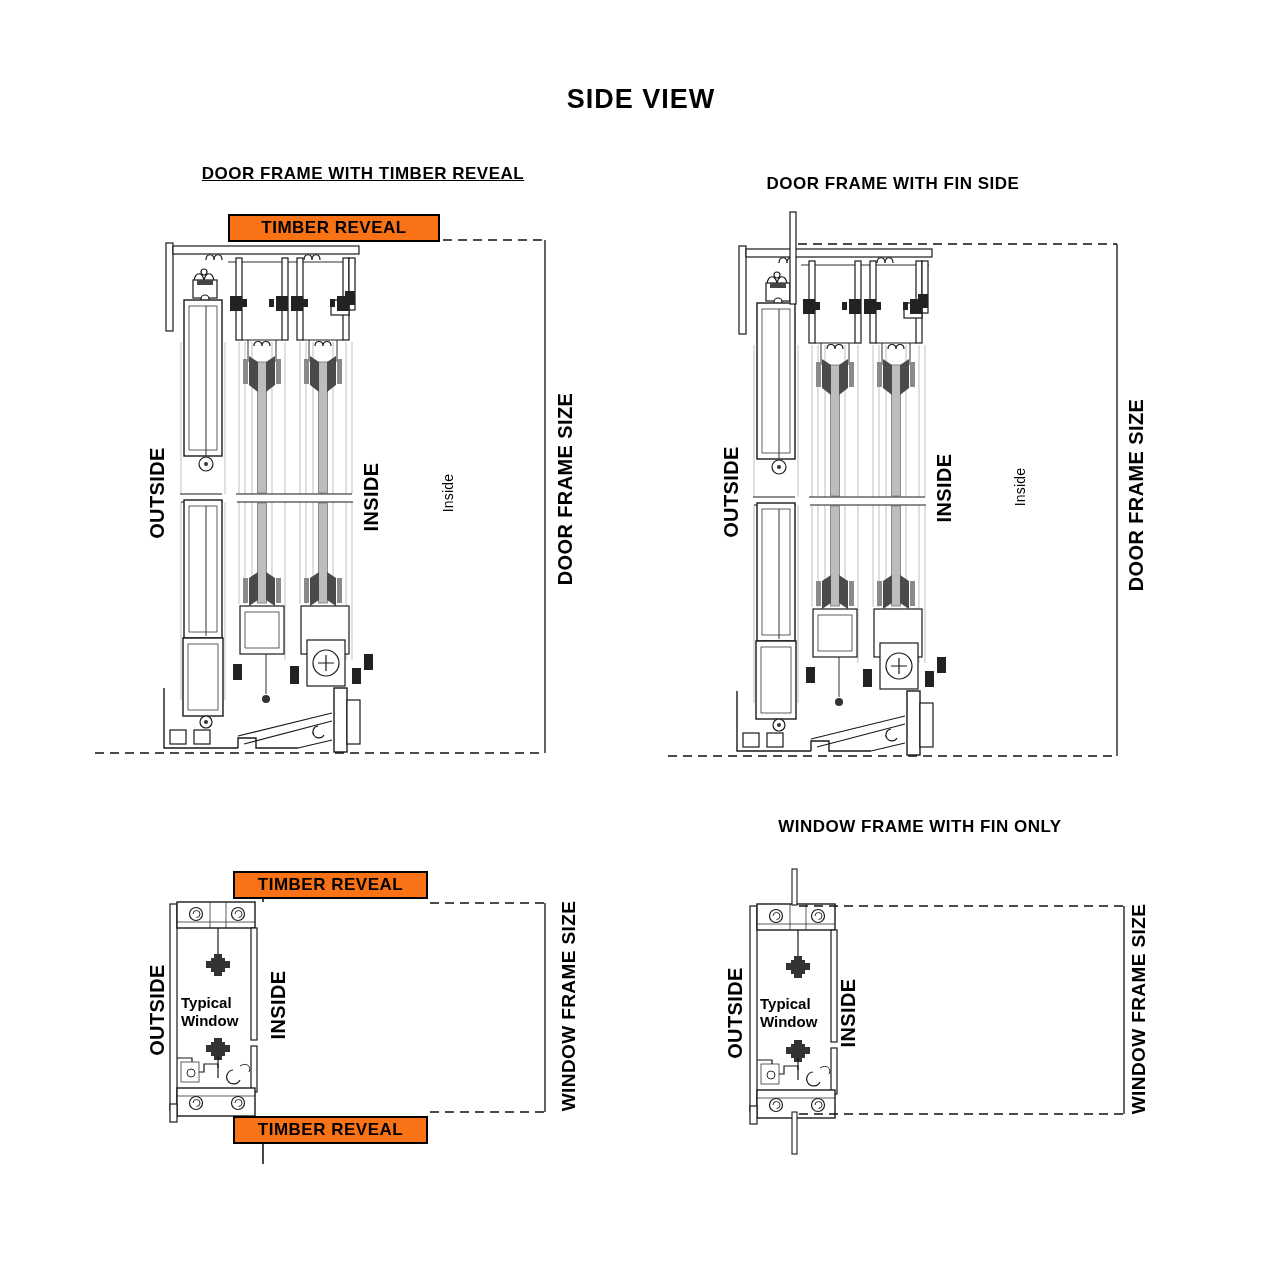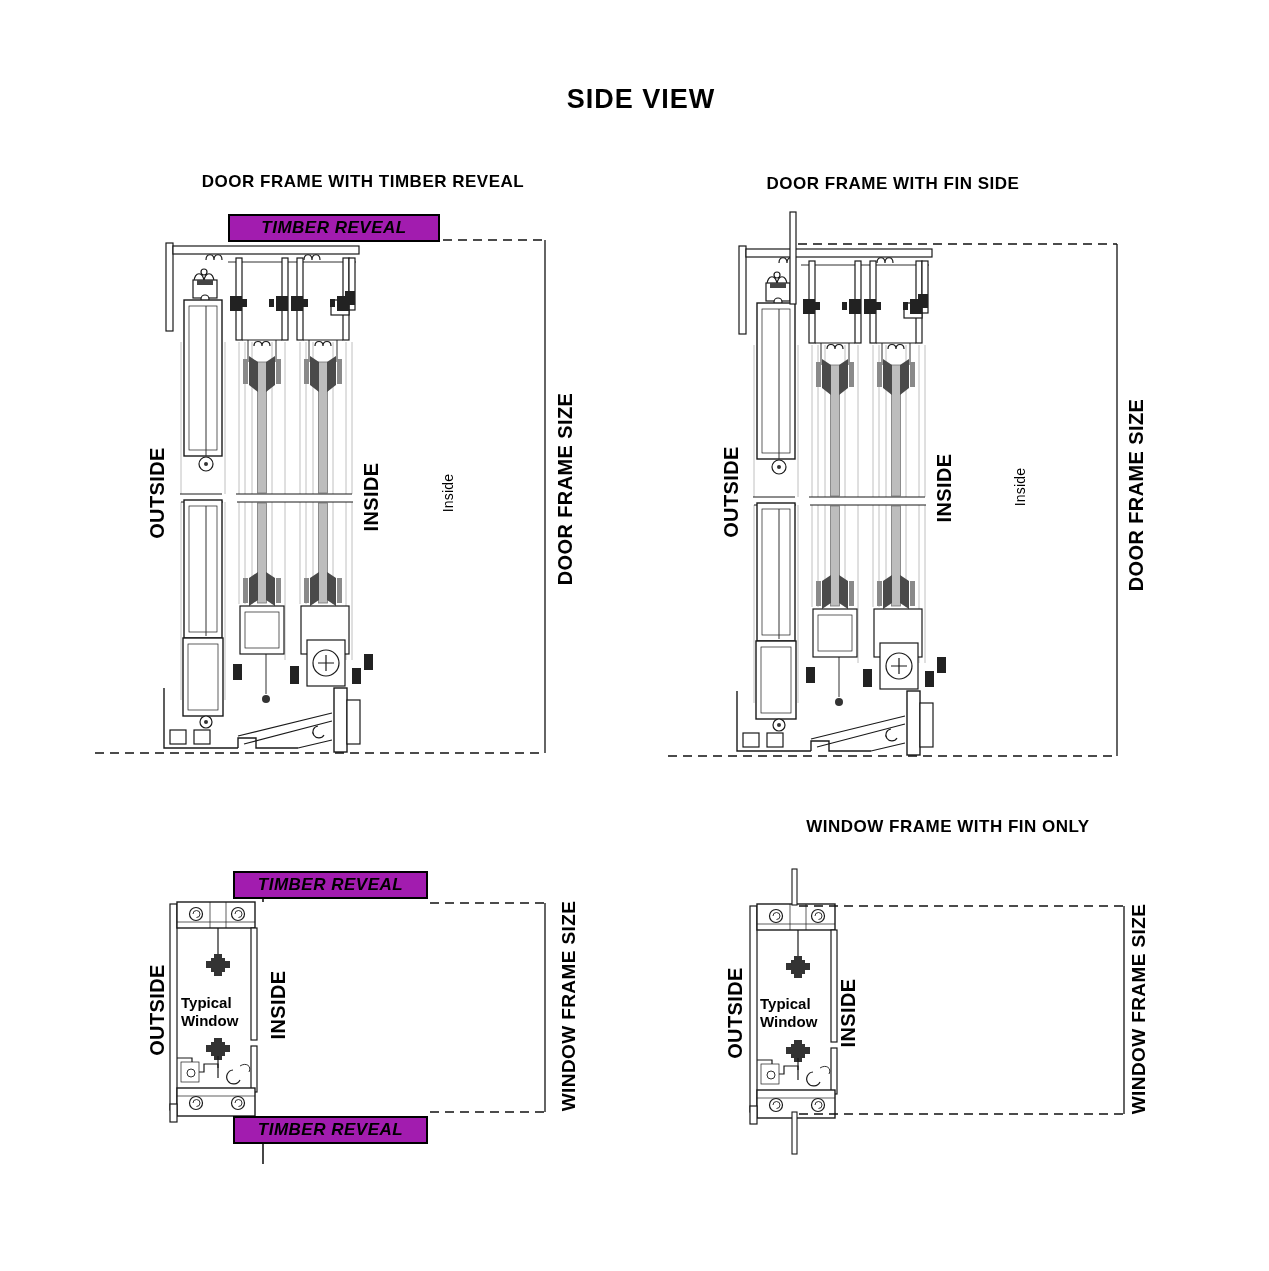--- a/index.html
+++ b/index.html
@@ -4,23 +4,23 @@
 <style>
   html,body{margin:0;padding:0;}
   body{width:1269px;height:1271px;background:#fff;color:#000;
        font-family:"Liberation Sans",sans-serif;position:relative;overflow:hidden;}
   #canvas{position:absolute;left:0;top:0;width:1069px;height:1271px;}
   svg.draw{position:absolute;left:0;top:0;}
   .title{position:absolute;transform:translate(-50%,0);font-weight:bold;font-size:27px;
          letter-spacing:1px;white-space:nowrap;}
   .hd{position:absolute;transform:translate(-50%,0);font-weight:bold;font-size:17px;
       letter-spacing:.5px;white-space:nowrap;}
-  .rev{position:absolute;border:2.5px solid #000;background:#a21caf;box-sizing:border-box;
+  .rev{position:absolute;border:2.5px solid #000;background:#f97316;box-sizing:border-box;
        display:flex;align-items:center;justify-content:center;
-       font-weight:bold;font-size:17px;letter-spacing:.5px;white-space:nowrap;font-style:italic;}
+       font-weight:bold;font-size:17px;letter-spacing:.5px;white-space:nowrap;}
   .vlabel{position:absolute;transform:translate(-50%,-50%) rotate(-90deg);
           font-weight:bold;font-size:20px;white-space:nowrap;letter-spacing:.4px;}
   .vsmall{font-weight:normal;font-size:14px;letter-spacing:.2px;}
   .vdim{font-size:19px;}
   .winlbl{position:absolute;transform:translate(-50%,-50%);font-weight:bold;font-size:15px;
           line-height:18px;text-align:left;width:72px;}
 </style>
 </head>
 <body>
 
@@ -219,39 +219,39 @@
       <rect x="792" y="869" width="5" height="36" fill="#fff" stroke="#1a1a1a" stroke-width="1.1"></rect>
       <rect x="792" y="1112" width="5" height="42" fill="#fff" stroke="#1a1a1a" stroke-width="1.1"></rect>
       <path d="M799,906 H1124" stroke="#111" stroke-width="1.3" stroke-dasharray="9 6" fill="none"></path>
       <path d="M1124,906 V1114" stroke="#111" stroke-width="1.3" fill="none"></path>
       <path d="M799,1114 H1124" stroke="#111" stroke-width="1.3" stroke-dasharray="9 6" fill="none"></path>
     </g>
   </svg>
 
   <div class="title" style="left:641px;top:84px;">SIDE VIEW</div>
 
-  <div class="hd" style="left:363px;top:172px;">DOOR FRAME WITH TIMBER REVEAL</div>
+  <div class="hd" style="left:363px;top:164px;text-decoration:underline;">DOOR FRAME WITH TIMBER REVEAL</div>
   <div class="rev" style="left:228px;top:214px;width:212px;height:28px;">TIMBER REVEAL</div>
   <div class="vlabel" style="left:157px;top:493px;">OUTSIDE</div>
   <div class="vlabel" style="left:371px;top:497px;">INSIDE</div>
   <div class="vlabel vsmall" style="left:448px;top:493px;">Inside</div>
   <div class="vlabel" style="left:565px;top:489px;">DOOR FRAME SIZE</div>
 
   <div class="hd" style="left:893px;top:174px;">DOOR FRAME WITH FIN SIDE</div>
   <div class="vlabel" style="left:731px;top:492px;">OUTSIDE</div>
   <div class="vlabel" style="left:944px;top:488px;">INSIDE</div>
   <div class="vlabel vsmall" style="left:1020px;top:487px;">Inside</div>
   <div class="vlabel" style="left:1136px;top:495px;">DOOR FRAME SIZE</div>
 
   <div class="rev" style="left:233px;top:871px;width:195px;height:28px;">TIMBER REVEAL</div>
   <div class="rev" style="left:233px;top:1116px;width:195px;height:28px;">TIMBER REVEAL</div>
   <div class="vlabel" style="left:157px;top:1010px;">OUTSIDE</div>
   <div class="vlabel" style="left:278px;top:1005px;">INSIDE</div>
   <div class="winlbl" style="left:217px;top:1012px;">Typical Window</div>
   <div class="vlabel vdim" style="left:569px;top:1006px;">WINDOW FRAME SIZE</div>
 
-  <div class="hd" style="left:920px;top:817px;margin-left:28px;">WINDOW FRAME WITH FIN ONLY</div>
+  <div class="hd" style="left:920px;top:817px;">WINDOW FRAME WITH FIN ONLY</div>
   <div class="vlabel" style="left:735px;top:1013px;">OUTSIDE</div>
   <div class="vlabel" style="left:848px;top:1013px;">INSIDE</div>
   <div class="winlbl" style="left:796px;top:1013px;">Typical Window</div>
   <div class="vlabel vdim" style="left:1139px;top:1009px;">WINDOW FRAME SIZE</div>
 
 </div>
 
 </body></html>

